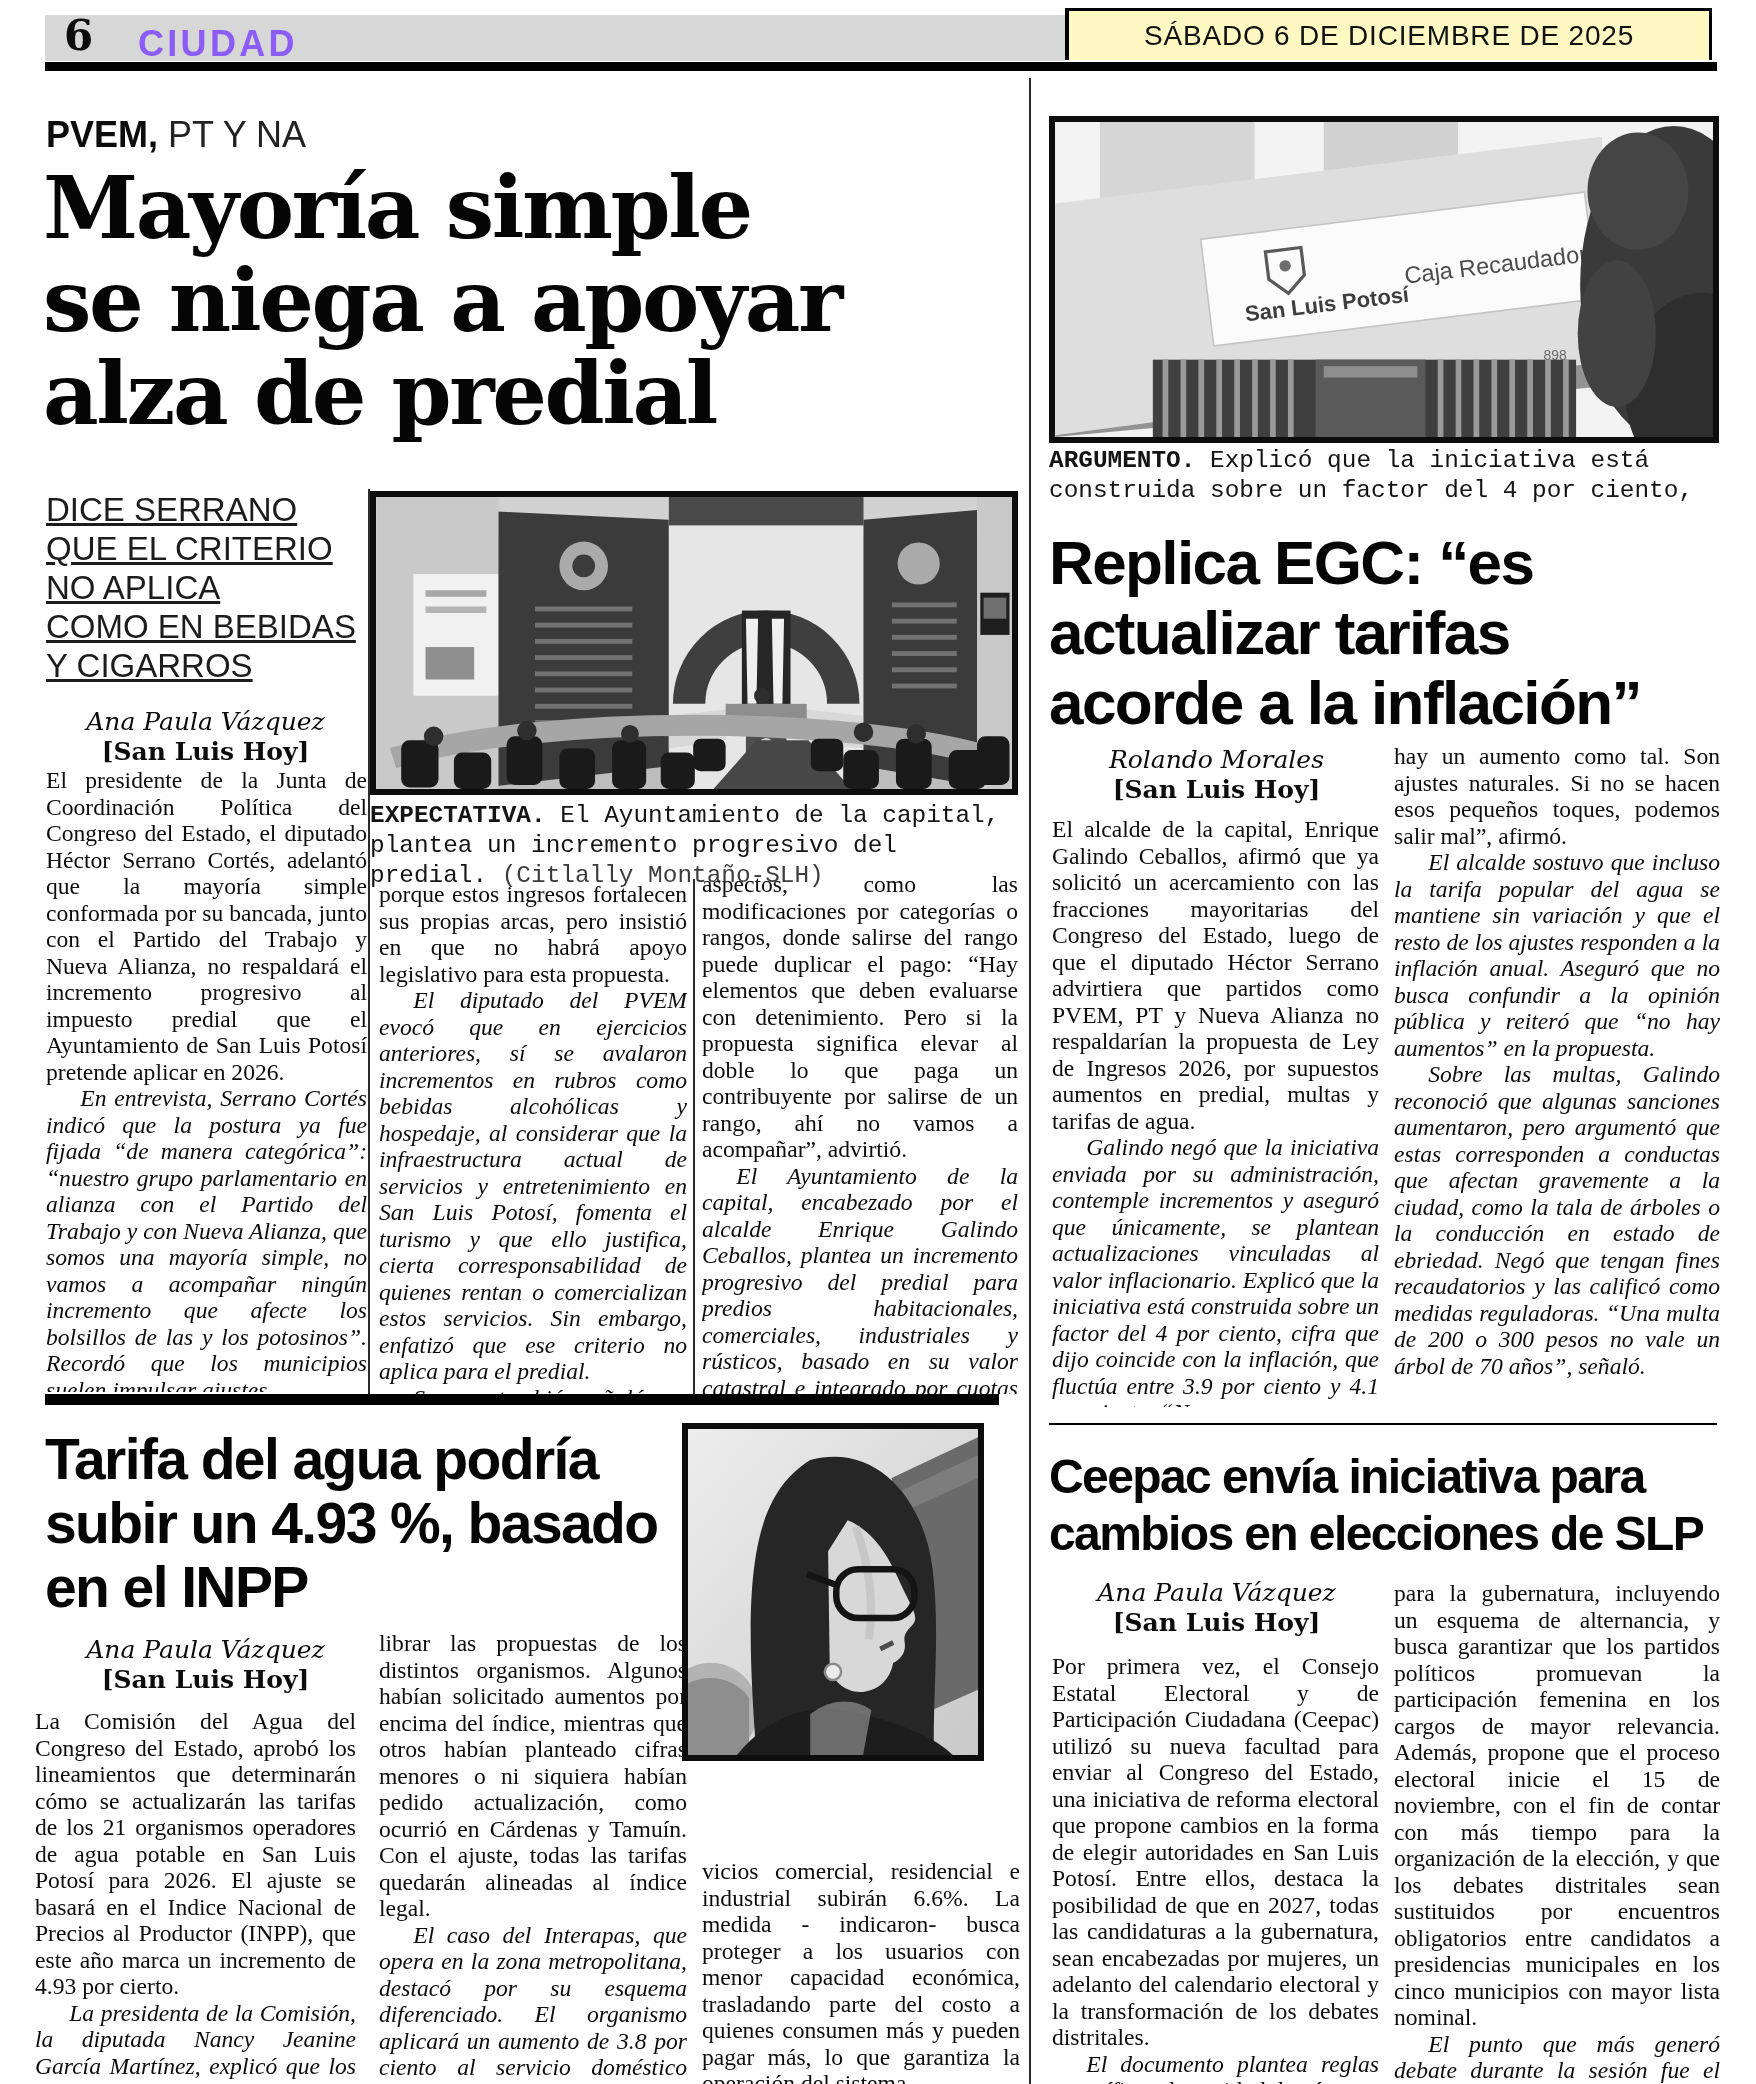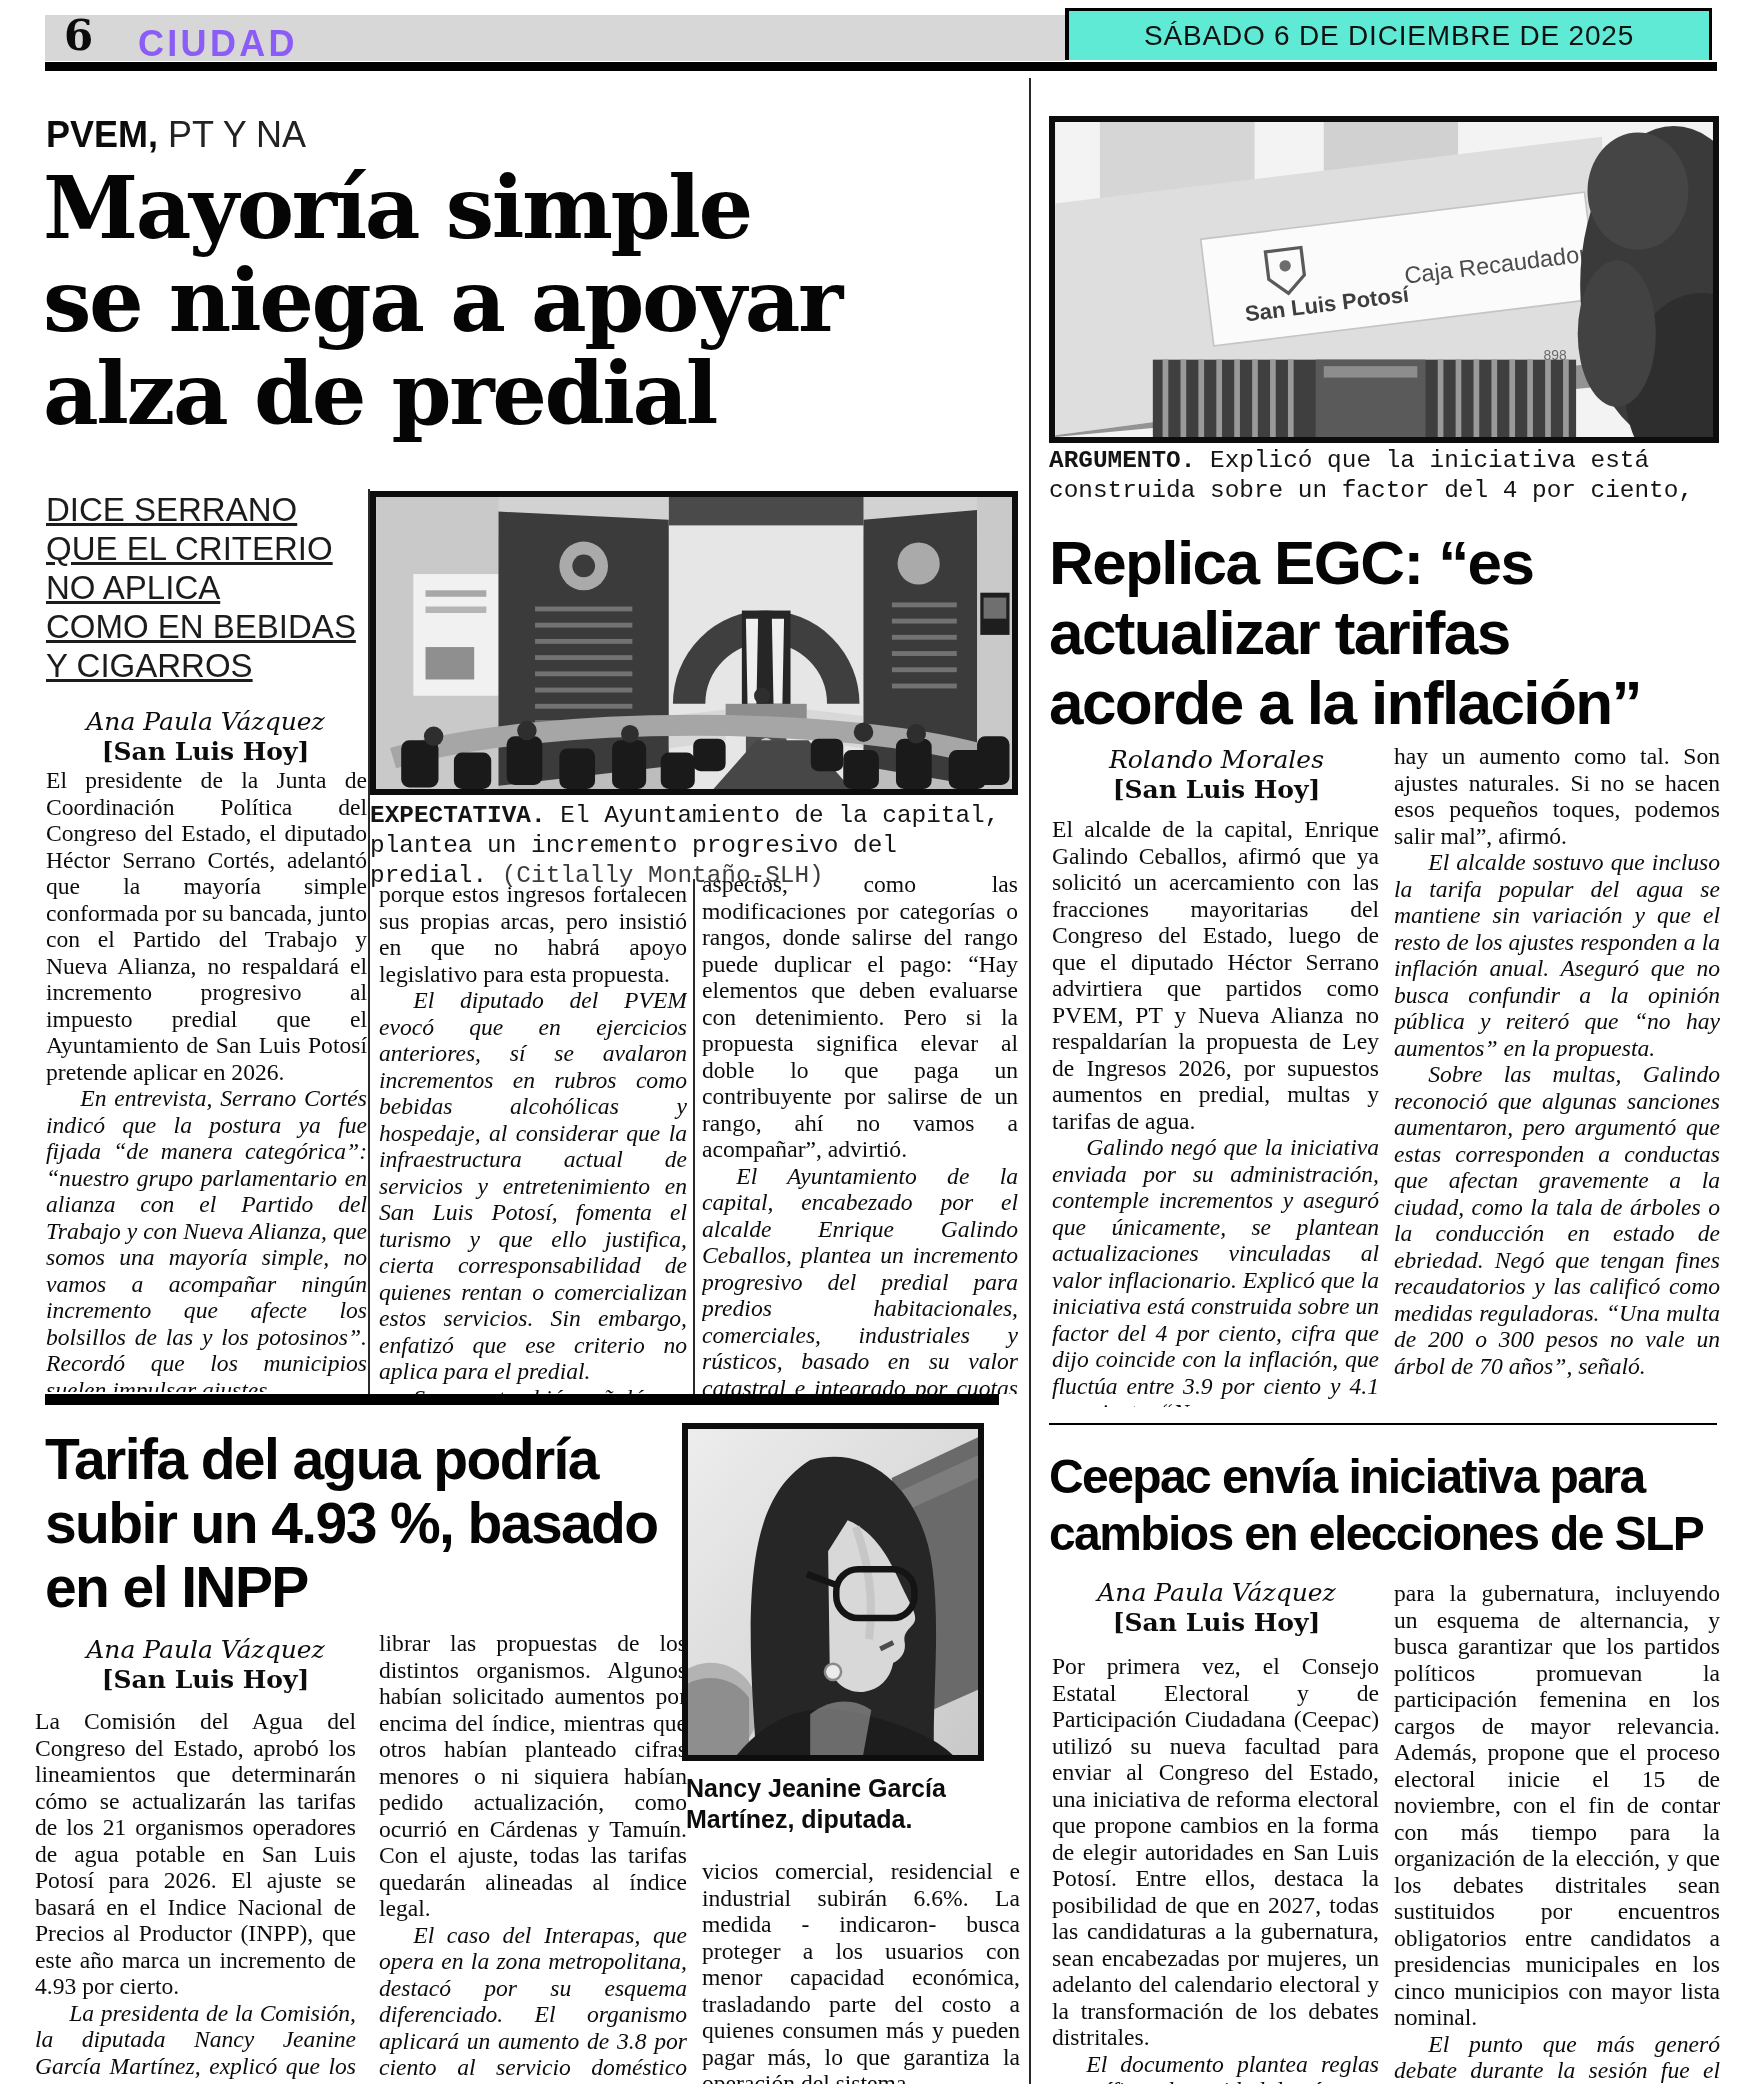--- a/index.html
+++ b/index.html
@@ -7,21 +7,21 @@
         font-family:"Liberation Serif",serif;color:#0c0c0c;}
   .abs{position:absolute;}
   
   .graybar{background:#d7d7d7;}
   .pagenum{font-family:"DejaVu Serif",serif;font-weight:bold;font-size:42px;line-height:46px;}
   .section{font-family:"Liberation Sans",sans-serif;font-weight:bold;font-size:36px;
            letter-spacing:3.3px;color:#8b5cf6;}
   .masthead{font-family:"Liberation Sans",sans-serif;font-weight:900;font-size:49px;
             letter-spacing:1.6px;color:#0a0a0a;white-space:nowrap;}
   .datebox{border-top:3.3px solid #000;border-left:4.1px solid #000;border-right:3.3px solid #000;
-           background:#5eead4;display:flex;align-items:center;justify-content:center;}
+           background:#fef9c3;display:flex;align-items:center;justify-content:center;}
   .datetext{font-family:"Liberation Sans",sans-serif;font-size:28px;letter-spacing:0.8px;color:#111;}
   .rule{background:#000;}
   .vrule{background:#2a2a2a;}
   
   .kicker{font-family:"Liberation Sans",sans-serif;font-size:36px;white-space:nowrap;}
   .kicker b{font-weight:800;}
   .kicker span.rest{font-weight:400;color:#222;}
   .hl-serif{font-family:"DejaVu Serif",serif;font-weight:bold;font-size:86px;line-height:93px;
             letter-spacing:-2.4px;white-space:pre-line;color:#050505;}
   .hl-sans{font-family:"Liberation Sans",sans-serif;font-weight:bold;letter-spacing:-1.6px;
@@ -261,21 +261,20 @@
       <path d="M196,112 C230,126 248,160 262,192 C274,218 284,230 276,240 C270,247 264,251 266,262 C268,275 260,283 252,287 C248,308 234,320 218,322 C198,326 178,312 174,292 L172,150 Z" fill="#d8d8d8"></path>
       <path d="M206,120 C224,170 228,215 222,258" stroke="#bdbdbd" stroke-width="10" fill="none" opacity="0.6"></path>
       <rect x="182" y="172" width="96" height="60" rx="27" fill="none" stroke="#141414" stroke-width="8"></rect>
       <line x1="184" y1="192" x2="146" y2="178" stroke="#141414" stroke-width="8"></line>
       <path d="M252,262 L236,270" stroke="#4c4c4c" stroke-width="6" fill="none"></path>
       <circle cx="178" cy="298" r="10" fill="#ececec" stroke="#8a8a8a" stroke-width="3"></circle>
       <path d="M60,400 C105,345 160,335 215,350 C268,364 305,380 325,400 Z" fill="#1d1d1d"></path>
       <path d="M150,350 C175,330 205,330 225,345 L215,400 L150,400 Z" fill="#adadad" opacity="0.55"></path>
     </svg>
   </div>
-  <div class="abs capbold" style="left:686px;top:1773px;width:326px;">Nancy Jeanine García Martínez, diputada.</div>
   <div class="abs body-col" style="left:702px;top:1858px;width:318px;height:226px;">
       <p>vicios comercial, residencial e industrial subirán 6.6%. La medida - indicaron- busca proteger a los usuarios con menor capacidad económica, trasladando parte del costo a quienes consumen más y pueden pagar más, lo que garantiza la operación del sistema.</p>
     </div>
 
   <div class="abs hl-sans" style="left:1049px;top:1448px;width:688px;font-size:48px;line-height:57px;">Ceepac envía iniciativa para
 cambios en elecciones de SLP</div>
   <div class="abs byline" style="left:1049px;top:1578px;width:335px;">
     <span class="name">Ana Paula Vázquez</span>
     <span class="credit">[San Luis Hoy]</span>
   </div>

